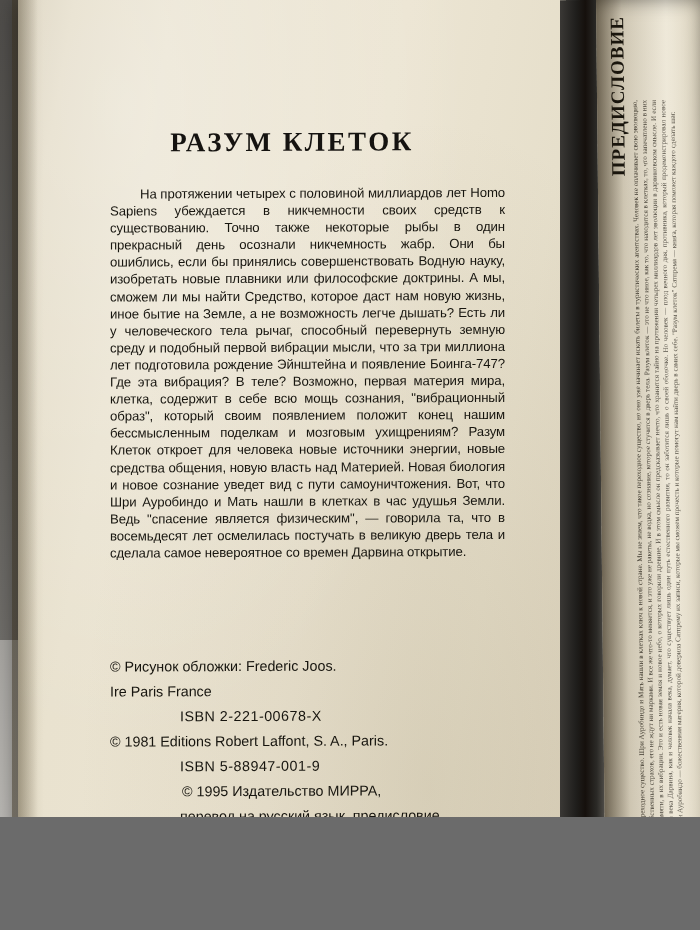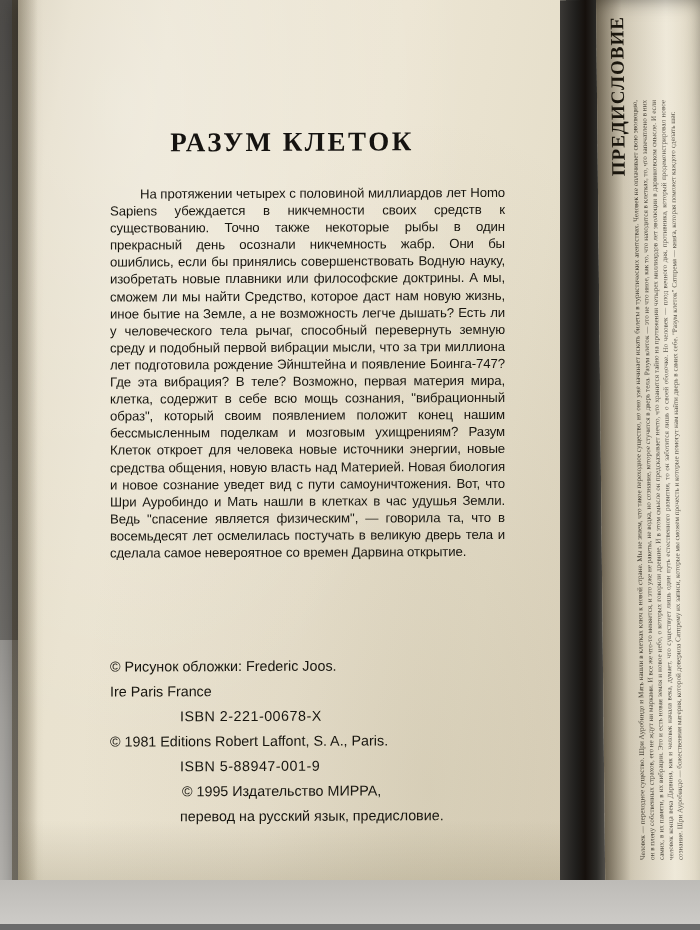--- a/index.html
+++ b/index.html
@@ -3,21 +3,21 @@
 <meta charset="utf-8">
 <style>
   html, body {
     margin: 0;
     padding: 0;
     background: #6b6b6b;
   }
   #page {
     position: relative;
     width: 700px;
-    height: 924px;
+    height: 817px;
     overflow: hidden;
     background: #0f172a;
     font-family: "Liberation Serif", serif;
   }
   
   .backdrop {
     position: absolute;
     inset: 0;
     background:
       linear-gradient(180deg, #55524e 0%, #6c6a66 45%, #8e8c88 62%, #a6a4a0 78%, #b9b7b3 100%);

